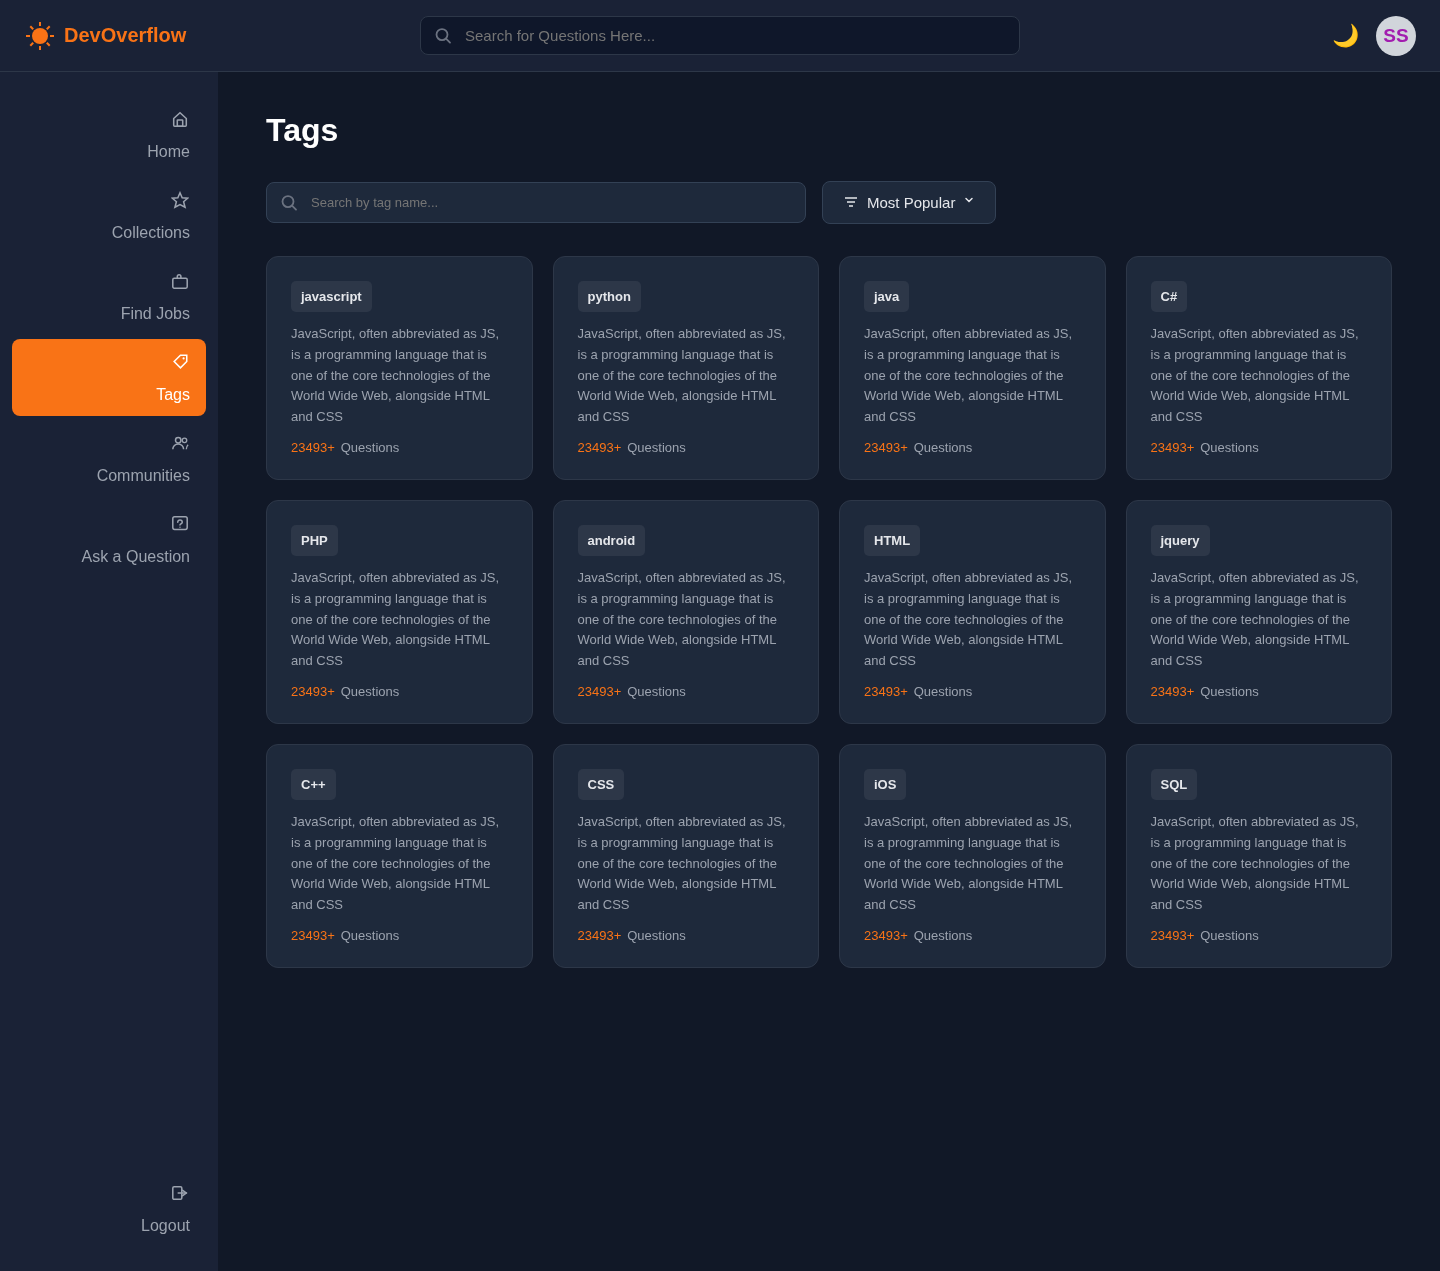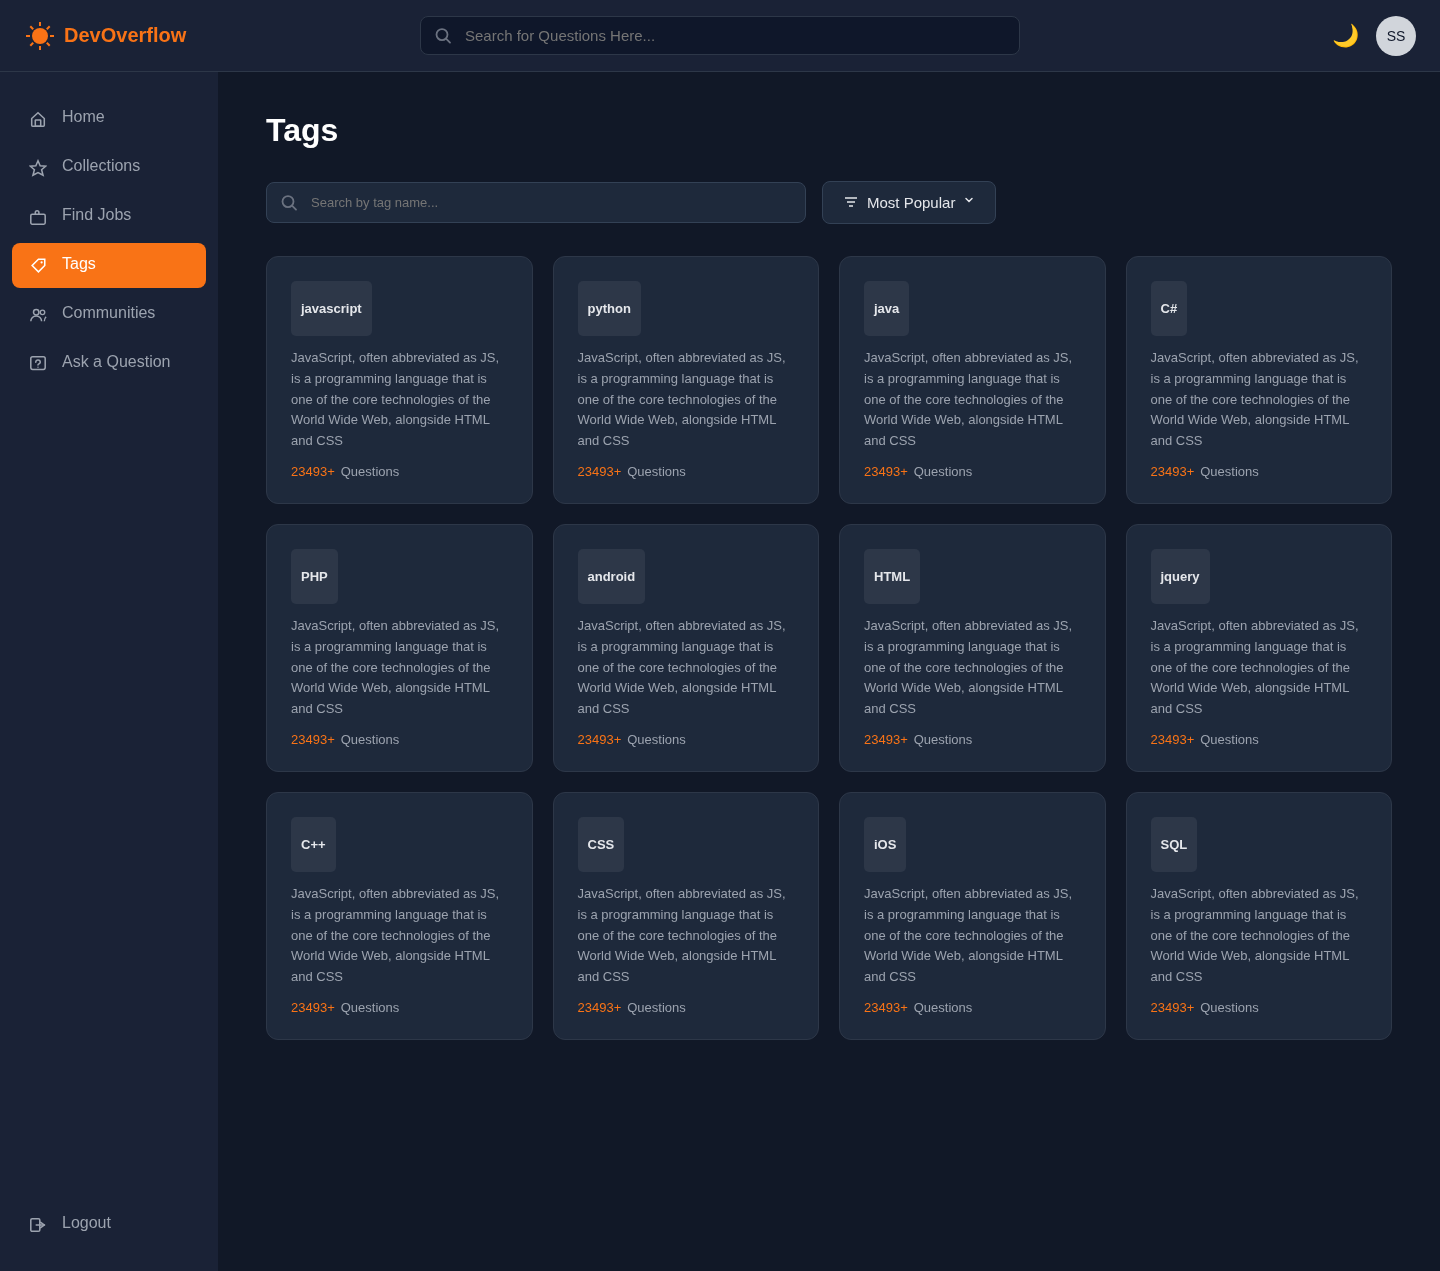--- a/index.html
+++ b/index.html
@@ -75,23 +75,23 @@
       cursor: pointer;
     }
     .avatar {
       width: 40px;
       height: 40px;
       border-radius: 50%;
       background: #d1d5db;
       display: flex;
       align-items: center;
       justify-content: center;
-      font-weight: 400;
-      color: #0f172a;
-      font-size: 14px;
+      font-weight: 700;
+      color: #a21caf;
+      font-size: 19px;
       cursor: pointer;
     }
 
     
     .layout {
       display: flex;
       padding-top: 72px;
     }
 
     
@@ -108,29 +108,30 @@
     }
     .sidebar-nav {
       flex: 1;
       display: flex;
       flex-direction: column;
       gap: 4px;
       padding: 0 12px;
     }
     .sidebar-item {
       display: flex;
-      align-items: flex-start;
+      align-items: flex-end;
       gap: 14px;
       padding: 12px 16px;
       border-radius: 8px;
       cursor: pointer;
       color: #9ca3af;
       font-size: 16px;
       font-weight: 500;
       transition: background 0.15s;
+      flex-direction: column;
     }
     .sidebar-item.active {
       background: #f97316;
       color: #fff;
     }
     .sidebar-item .icon {
       font-size: 18px;
       width: 20px;
       text-align: center;
       flex-shrink: 0;
@@ -207,21 +208,21 @@
       padding: 24px;
       display: flex;
       flex-direction: column;
       gap: 12px;
       border: 1px solid #2d3748;
     }
     .tag-badge {
       display: inline-block;
       background: #2d3748;
       color: #e5e7eb;
-      padding: 20px 10px;
+      padding: 8px 10px;
       border-radius: 5px;
       font-size: 13px;
       font-weight: 600;
       align-self: flex-start;
     }
     .tag-desc {
       color: #9ca3af;
       font-size: 13px;
       line-height: 1.6;
     }

